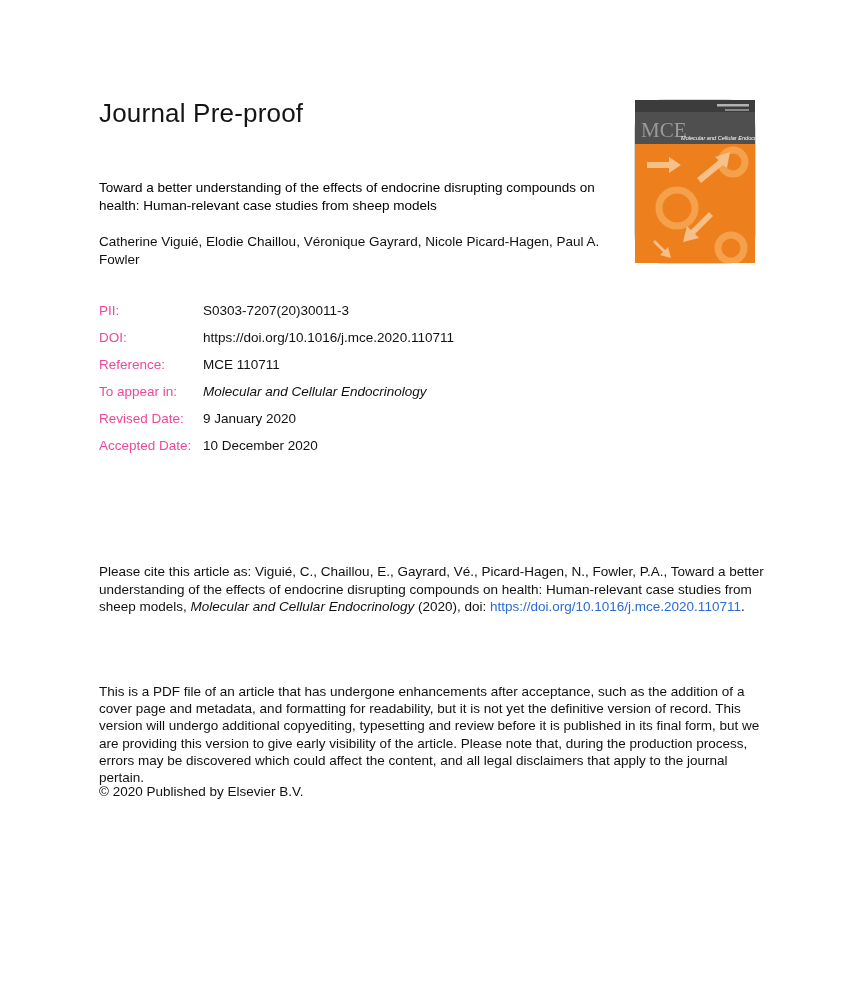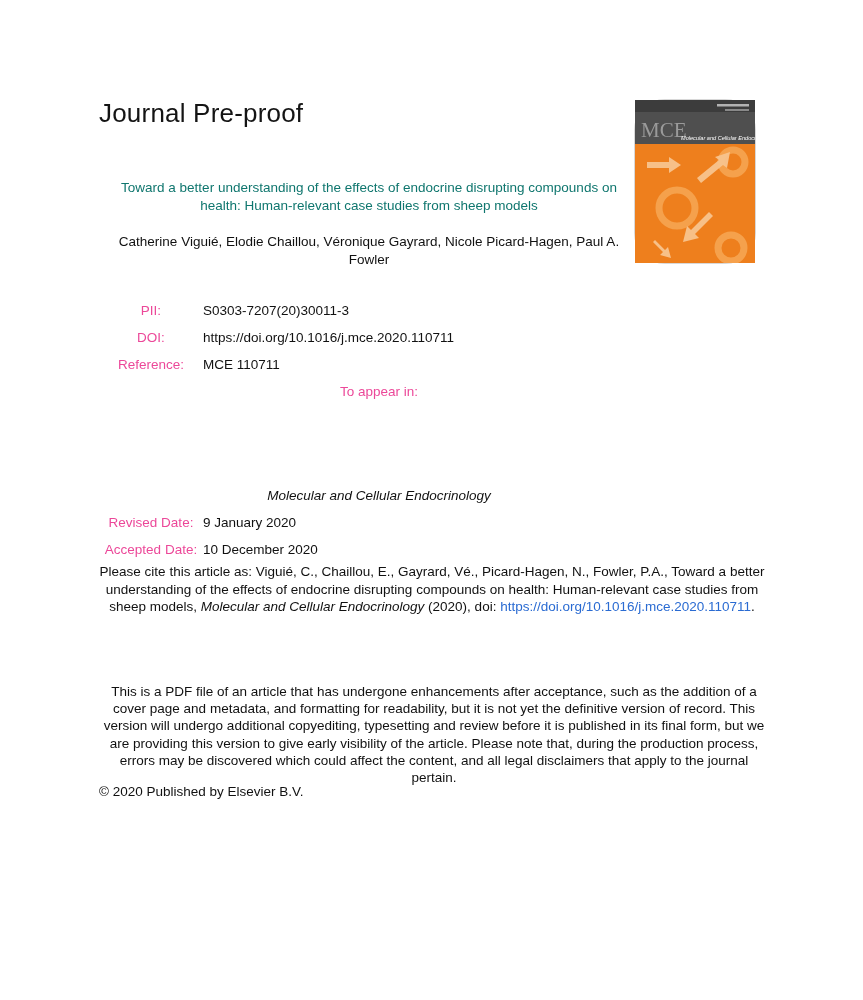--- a/index.html
+++ b/index.html
@@ -8,21 +8,20 @@
     background: #ffffff;
     font-family: "Liberation Sans", sans-serif;
     color: #1a1a1a;
   }
   .page {
     position: relative;
     width: 790px;
     height: 1000px;
     background: #ffffff;
     overflow: hidden;
-    text-align: center;
   }
   .header-title {
     position: absolute;
     left: 99px;
     top: 98px;
     font-size: 26px;
     font-weight: 400;
     letter-spacing: 0.2px;
     color: #141414;
   }
@@ -35,21 +34,21 @@
     box-shadow: 0 0 0 1px #d8d8d8;
     border-radius: 30px;
   }
   .article-title {
     position: absolute;
     left: 99px;
     top: 179px;
     width: 540px;
     font-size: 13.5px;
     line-height: 18px;
-    color: #0f766e;
+    color: #000000;
   }
   .authors {
     position: absolute;
     left: 99px;
     top: 233px;
     width: 540px;
     font-size: 13.5px;
     line-height: 18px;
     color: #111;
   }
@@ -65,21 +64,21 @@
     margin-bottom: 13px;
     line-height: 14px;
   }
   .meta-row .label {
     flex: 0 0 104px;
     color: #ec4899;
   }
   .meta-row .value {
     color: #111;
   }
-  .gap-before { margin-top: 12px; flex-direction: column; }
+  .gap-before { margin-top: 12px; }
   .italic { font-style: italic; }
   a.link, .link {
     color: #2a6bd2;
     text-decoration: none;
     cursor: pointer;
   }
   .citation {
     position: absolute;
     left: 99px;
     top: 563px;

